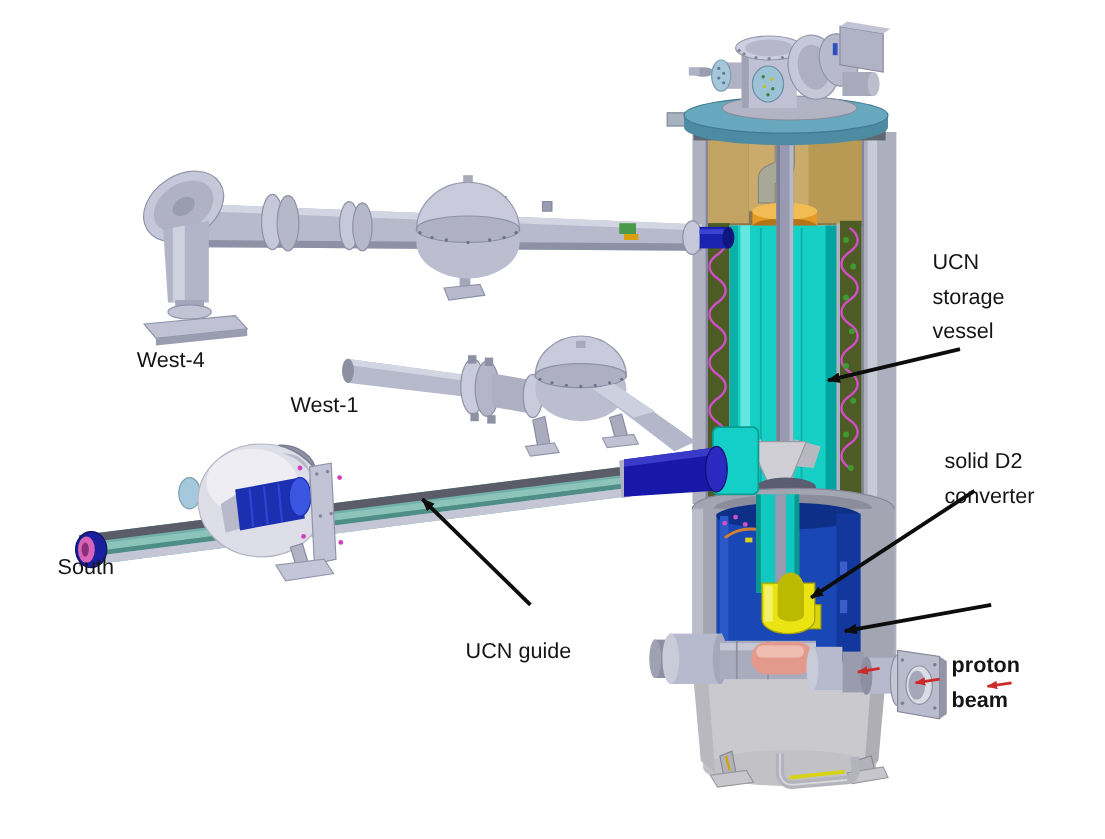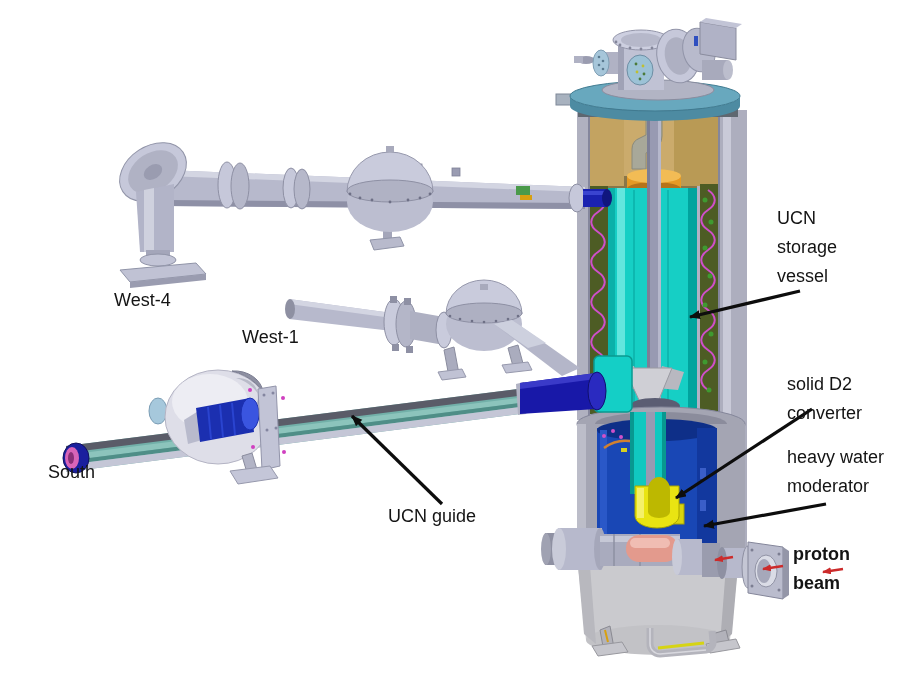--- a/index.html
+++ b/index.html
@@ -370,23 +370,21 @@
   <g stroke="#cc2b2b" stroke-width="2.4">
     <line x1="733" y1="557" x2="715" y2="560" marker-end="url(#rah)"></line>
     <line x1="783" y1="566" x2="763" y2="569" marker-end="url(#rah)"></line>
     <line x1="843" y1="569" x2="823" y2="572" marker-end="url(#rah)"></line>
   </g>
 </svg>
 
 <div class="lbl" style="left:114px;top:286px;">West-4</div>
 <div class="lbl" style="left:242px;top:323px;">West-1</div>
 <div class="lbl" style="left:48px;top:458px;">South</div>
-<div class="lbl" style="left:388px;top:502px;">UCN guide</div>
+<div class="lbl" style="left:388px;top:528px;">UCN guide</div>
 <div class="lbl" style="left:777px;top:204px;">UCN
 storage
 vessel</div>
 <div class="lbl" style="left:787px;top:357px;margin-top:13px;">solid D2
 converter</div>
-<div class="lbl" style="left:787px;top:443px;">heavy water
-moderator</div>
 <div class="lbl" style="left:793px;top:540px;font-weight:bold;">proton
 beam</div>
 </div>
 
 </body></html>

